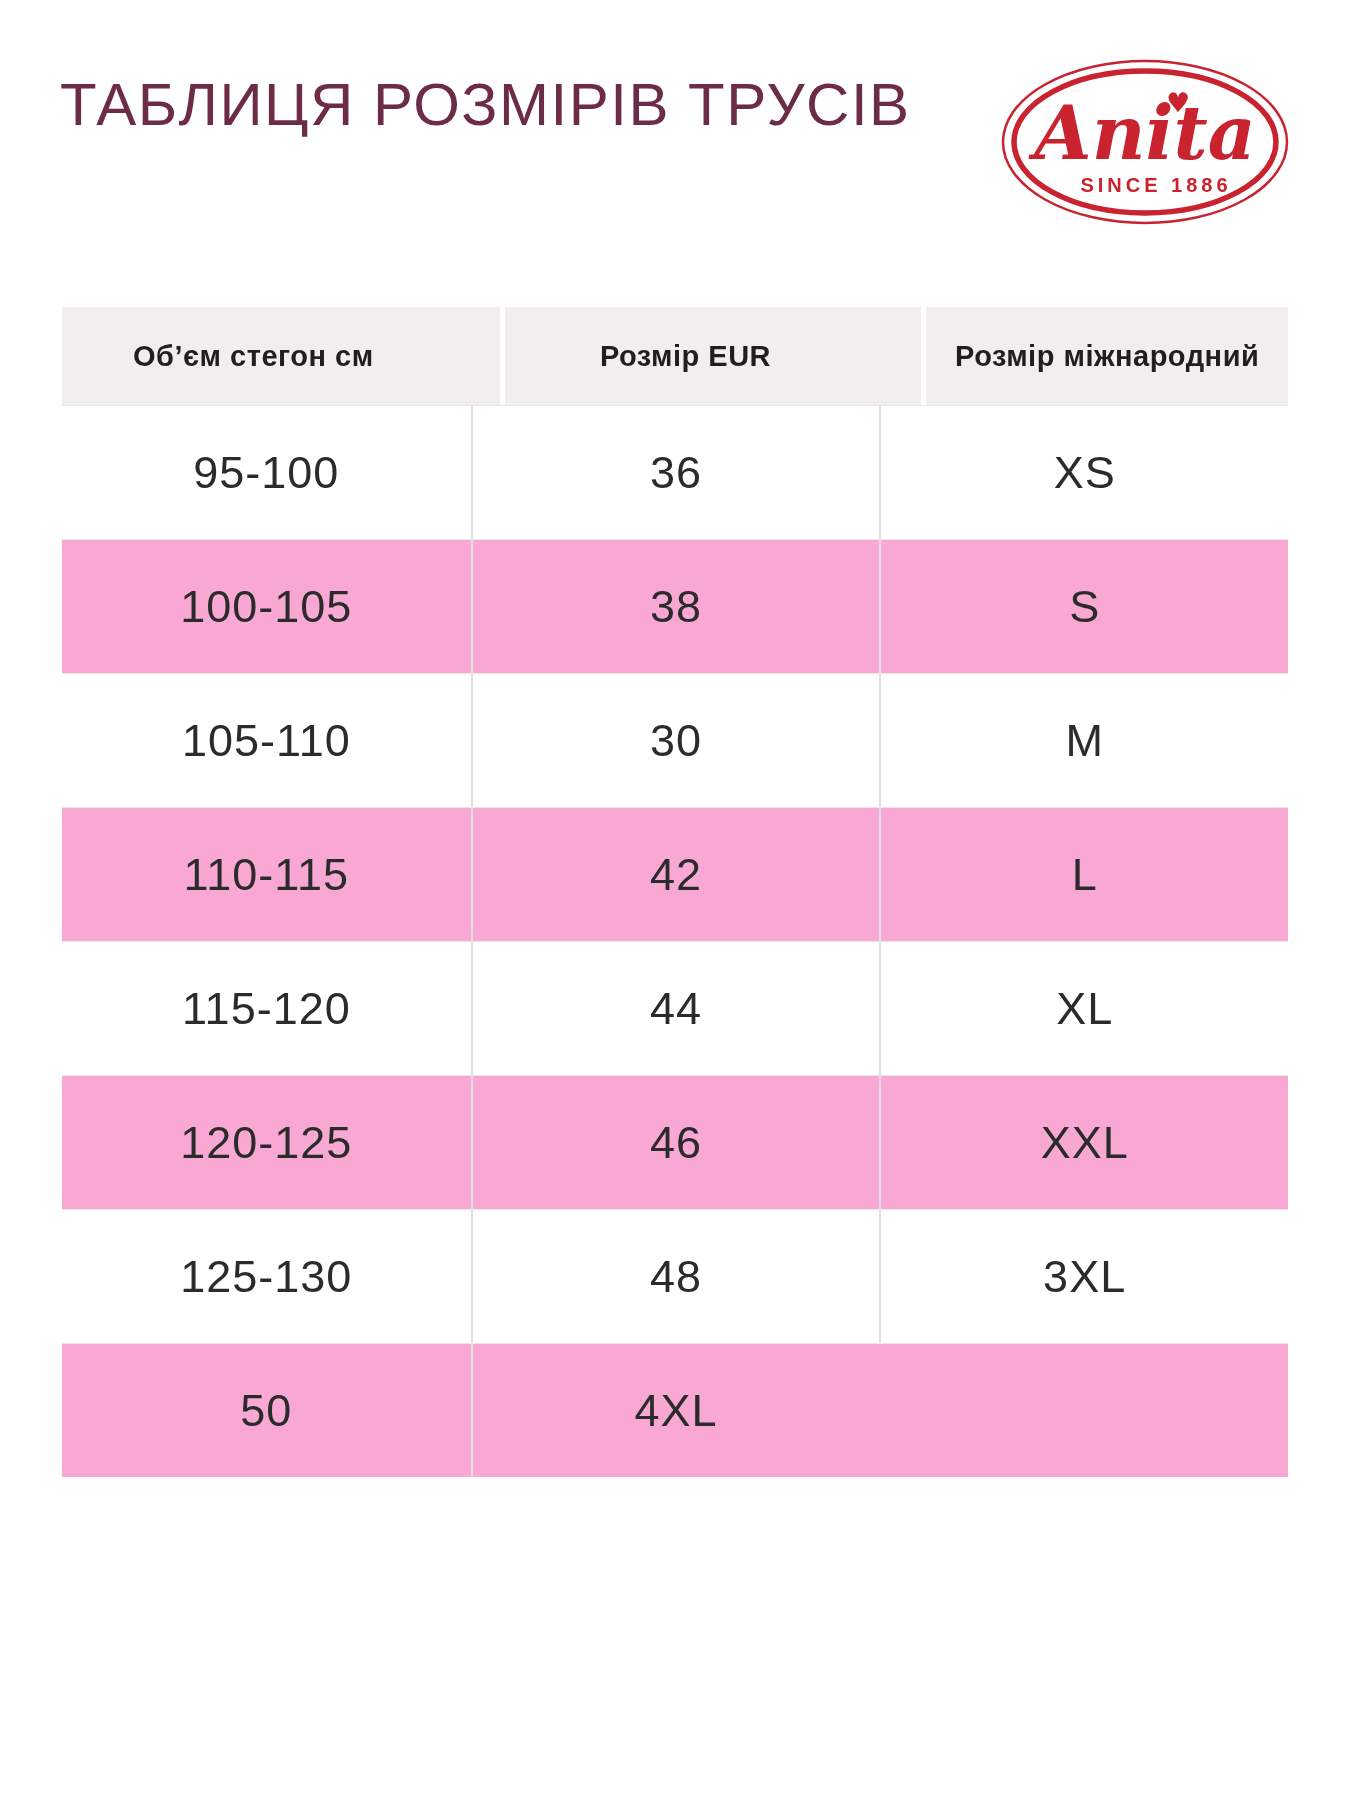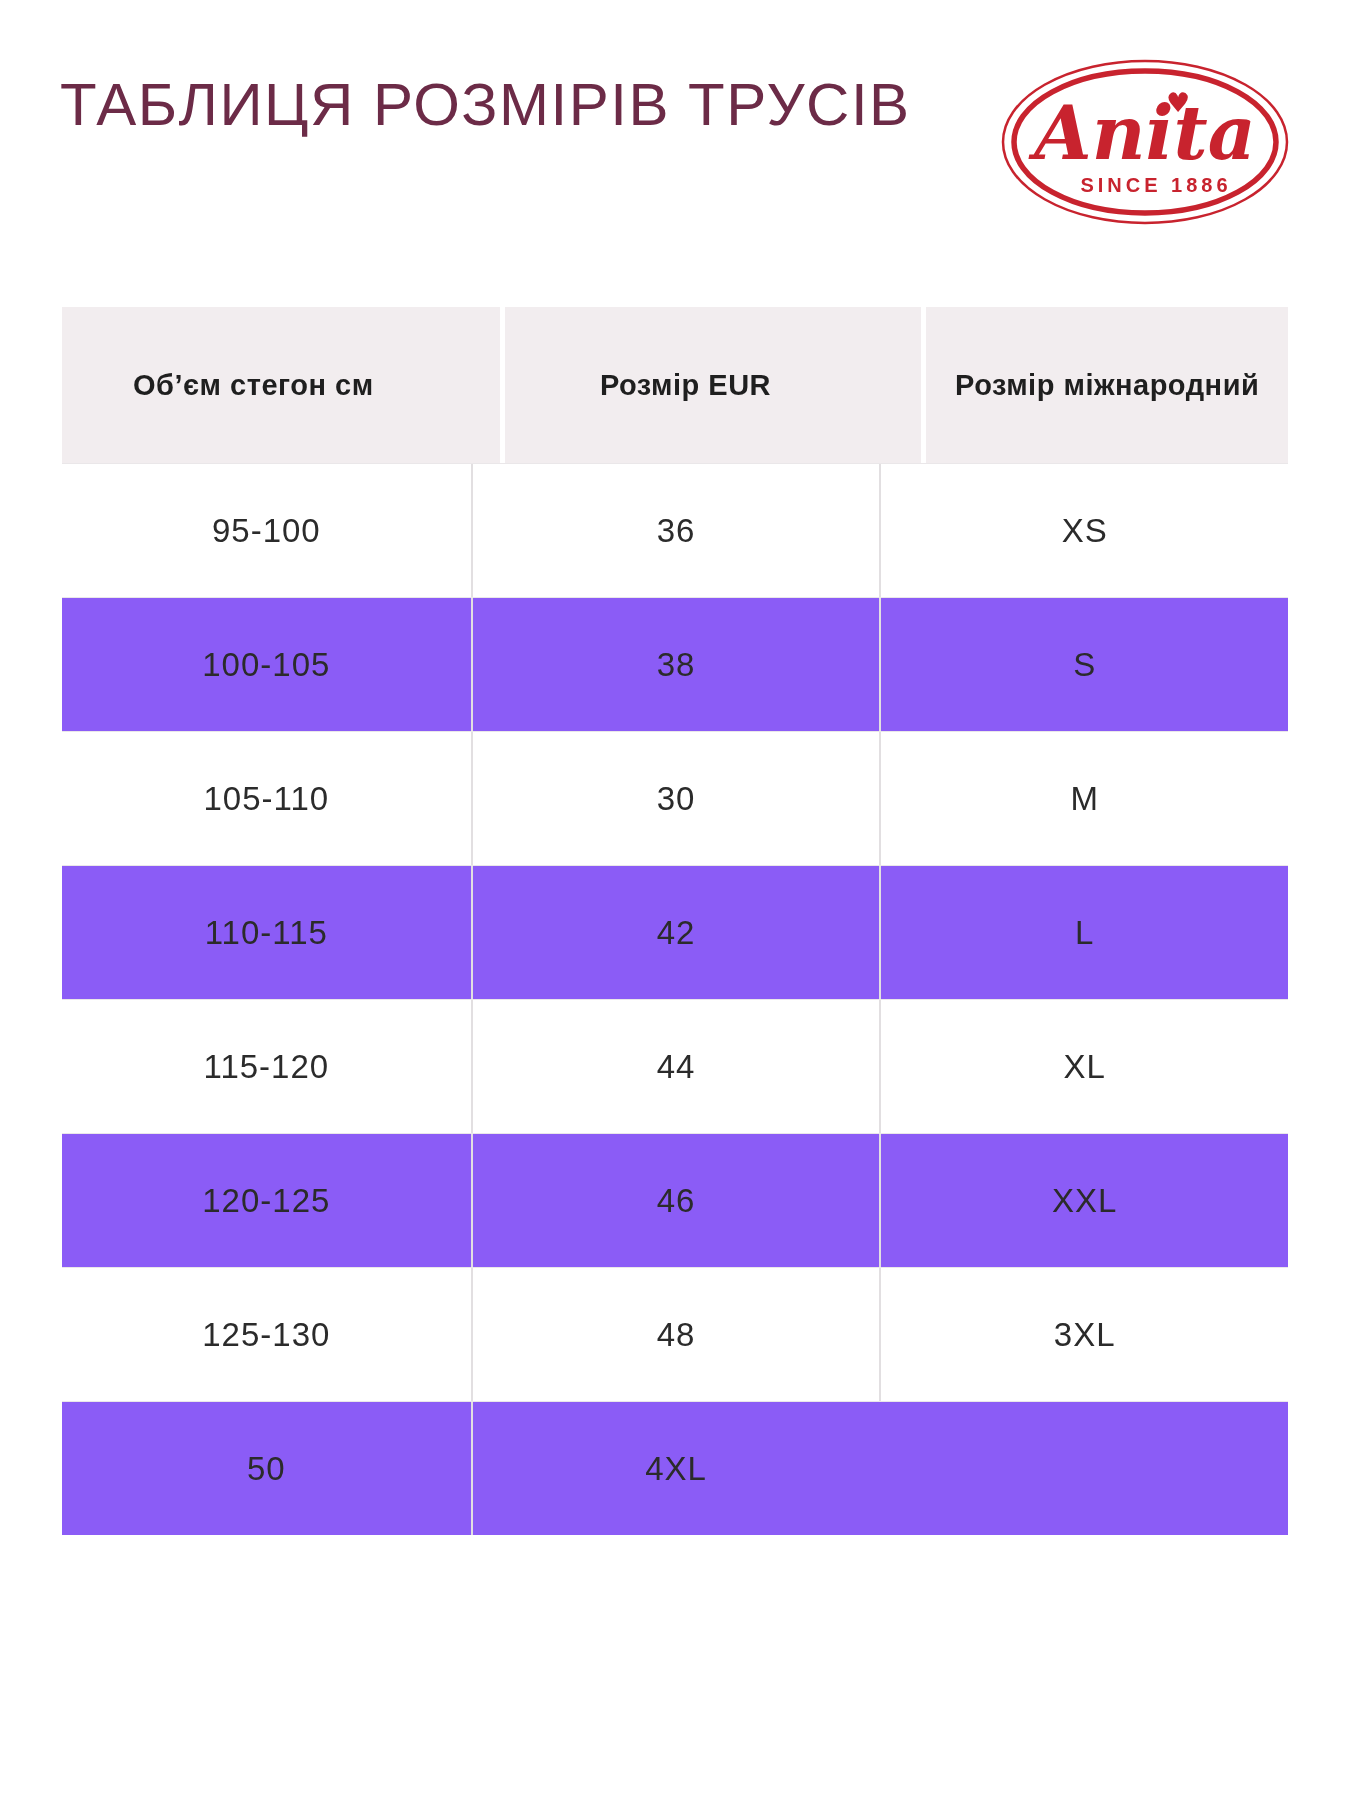--- a/index.html
+++ b/index.html
@@ -19,37 +19,37 @@
     font-family:"DejaVu Serif", serif; font-style:italic; font-weight:bold;
     font-size:74px; fill:#C8232E; text-anchor:middle;
   }
   .logo-heart { font-family:"DejaVu Sans", sans-serif; font-size:27px; fill:#C8232E; text-anchor:middle; }
   .logo-tagline {
     font-family:"Liberation Sans", sans-serif; font-size:20px; font-weight:bold;
     letter-spacing:4px; fill:#C8232E; text-anchor:middle;
   }
   .size-table { position:absolute; left:62px; top:307px; width:1226px; }
   .thead {
-    display:grid; grid-template-columns:1fr 1fr 1fr; height:156px;
+    display:grid; grid-template-columns:1fr 1fr 1fr; height:98px;
     background:#F2EDEF;
     gap:39px;
   }
   .hcell {
     display:flex; align-items:center; justify-content:center;
     font-size:29px; font-weight:700; color:#1F1F1F; letter-spacing:0.5px;
   }
   .hcell + .hcell { border-left:5px solid #ffffff;margin-left:16px; }
   .trow {
     display:grid; grid-template-columns:1fr 1fr 1fr; height:134px;
     background:#ffffff; border-top:1px solid #EAE7E9;
   }
-  .trow.alt { background:#8b5cf6; }
+  .trow.alt { background:#f9a8d4; }
   .cell {
     display:flex; align-items:center; justify-content:center;
-    font-size:33px; color:#2B2B2B; letter-spacing:1px;
+    font-size:45px; color:#2B2B2B; letter-spacing:1px;
   }
   .cell + .cell { border-left:2px solid #E2DFE1; }
 </style>
 </head>
 <body>
 
 <div class="page">
 
   <h1 class="title">ТАБЛИЦЯ РОЗМІРІВ ТРУСІВ</h1>
 

